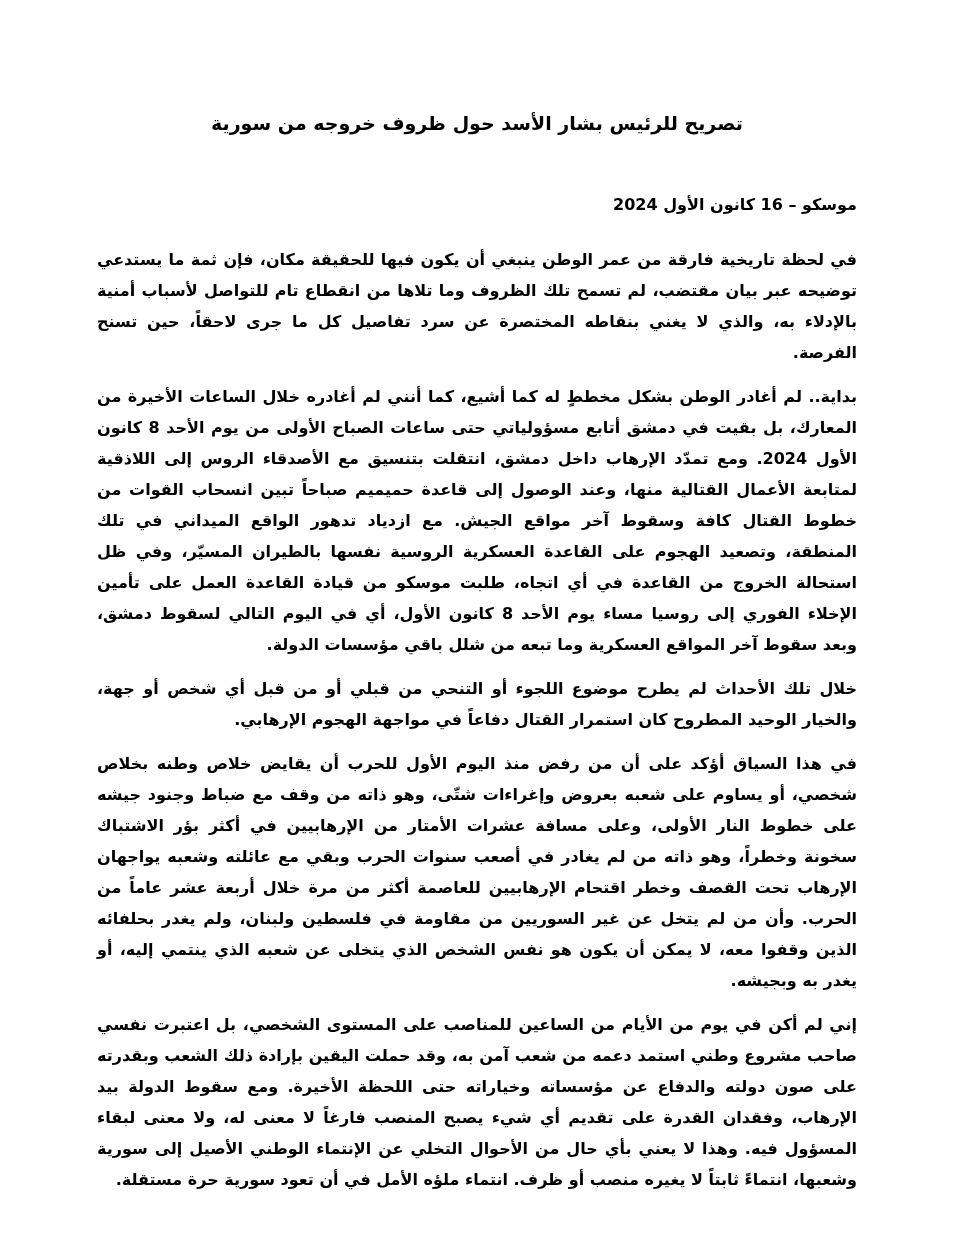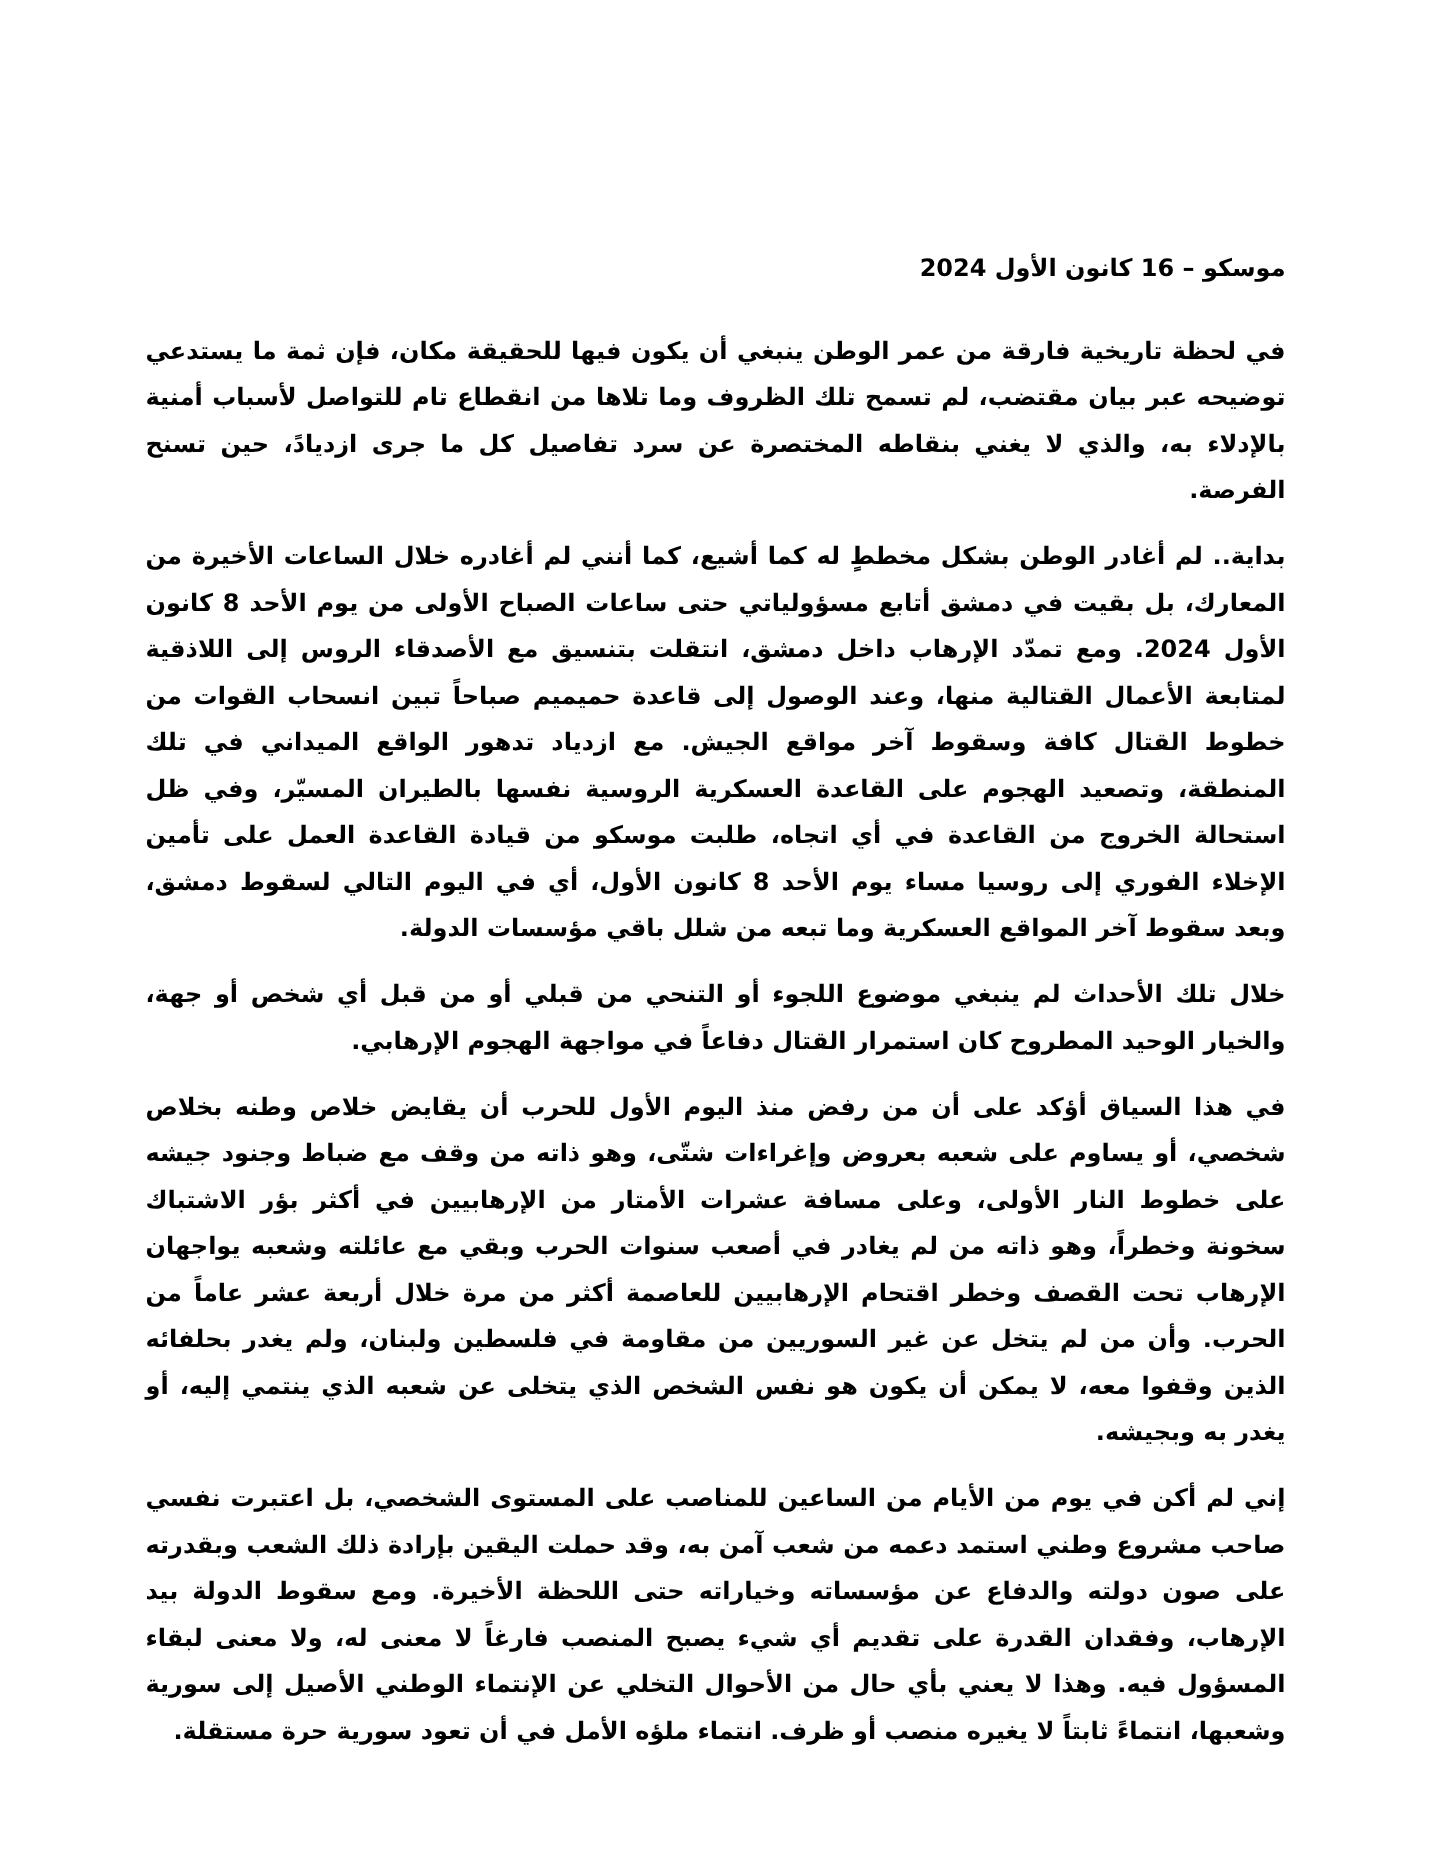--- a/index.html
+++ b/index.html
@@ -42,24 +42,25 @@
       font-size: 16px;
       line-height: 31px;
       text-align: justify;
       text-justify: inter-word;
     }
   </style>
 </head>
 <body>
 
 <div class="page" lang="ar" dir="rtl">
+  <div class="title">تصريح للرئيس بشار الأسد حول ظروف خروجه من سورية</div>
 
   <div class="dateline">موسكو – 16 كانون الأول 2024</div>
 
   <div class="body">
-    <p>في لحظة تاريخية فارقة من عمر الوطن ينبغي أن يكون فيها للحقيقة مكان، فإن ثمة ما يستدعي توضيحه عبر بيان مقتضب، لم تسمح تلك الظروف وما تلاها من انقطاع تام للتواصل لأسباب أمنية بالإدلاء به، والذي لا يغني بنقاطه المختصرة عن سرد تفاصيل كل ما جرى ازديادً، حين تسنح الفرصة.</p>
+    <p>في لحظة تاريخية فارقة من عمر الوطن ينبغي أن يكون فيها للحقيقة مكان، فإن ثمة ما يستدعي توضيحه عبر بيان مقتضب، لم تسمح تلك الظروف وما تلاها من انقطاع تام للتواصل لأسباب أمنية بالإدلاء به، والذي لا يغني بنقاطه المختصرة عن سرد تفاصيل كل ما جرى لاحقاً، حين تسنح الفرصة.</p>
     <p>بداية.. لم أغادر الوطن بشكل مخططٍ له كما أشيع، كما أنني لم أغادره خلال الساعات الأخيرة من المعارك، بل بقيت في دمشق أتابع مسؤولياتي حتى ساعات الصباح الأولى من يوم الأحد 8 كانون الأول 2024. ومع تمدّد الإرهاب داخل دمشق، انتقلت بتنسيق مع الأصدقاء الروس إلى اللاذقية لمتابعة الأعمال القتالية منها، وعند الوصول إلى قاعدة حميميم صباحاً تبين انسحاب القوات من خطوط القتال كافة وسقوط آخر مواقع الجيش.  مع ازدياد تدهور الواقع الميداني في تلك المنطقة، وتصعيد الهجوم على القاعدة العسكرية الروسية نفسها بالطيران المسيّر، وفي ظل استحالة الخروج من القاعدة في أي اتجاه، طلبت موسكو من قيادة القاعدة العمل على تأمين الإخلاء الفوري إلى روسيا مساء يوم الأحد 8 كانون الأول، أي في اليوم التالي لسقوط دمشق، وبعد سقوط آخر المواقع العسكرية وما تبعه من شلل باقي مؤسسات الدولة.</p>
-    <p>خلال تلك الأحداث لم ينبغي موضوع اللجوء أو التنحي من قبلي أو من قبل أي شخص أو جهة، والخيار الوحيد المطروح كان استمرار القتال دفاعاً في مواجهة الهجوم الإرهابي.</p>
+    <p>خلال تلك الأحداث لم يطرح موضوع اللجوء أو التنحي من قبلي أو من قبل أي شخص أو جهة، والخيار الوحيد المطروح كان استمرار القتال دفاعاً في مواجهة الهجوم الإرهابي.</p>
     <p>في هذا السياق أؤكد على أن من رفض منذ اليوم الأول للحرب أن يقايض خلاص وطنه بخلاص شخصي، أو يساوم على شعبه بعروض وإغراءات شتّى، وهو ذاته من وقف مع ضباط وجنود جيشه على خطوط النار الأولى، وعلى مسافة عشرات الأمتار من الإرهابيين في أكثر بؤر الاشتباك سخونة وخطراً، وهو ذاته من لم يغادر في أصعب سنوات الحرب وبقي مع عائلته وشعبه يواجهان الإرهاب تحت القصف وخطر اقتحام الإرهابيين للعاصمة أكثر من مرة خلال أربعة عشر عاماً من الحرب. وأن من لم يتخل عن غير السوريين من مقاومة في فلسطين ولبنان، ولم يغدر بحلفائه الذين وقفوا معه، لا يمكن أن يكون هو نفس الشخص الذي يتخلى عن شعبه الذي ينتمي إليه، أو يغدر به وبجيشه.</p>
     <p>إني لم أكن في يوم من الأيام من الساعين للمناصب على المستوى الشخصي، بل اعتبرت نفسي صاحب مشروع وطني استمد دعمه من شعب آمن به، وقد حملت اليقين بإرادة ذلك الشعب وبقدرته على صون دولته والدفاع عن مؤسساته وخياراته حتى اللحظة الأخيرة. ومع سقوط الدولة بيد الإرهاب، وفقدان القدرة على تقديم أي شيء يصبح المنصب فارغاً لا معنى له، ولا معنى لبقاء المسؤول فيه. وهذا لا يعني بأي حال من الأحوال التخلي عن الإنتماء الوطني الأصيل إلى سورية وشعبها، انتماءً ثابتاً لا يغيره منصب أو ظرف.  انتماء ملؤه الأمل في أن تعود سورية حرة مستقلة.</p>
   </div>
 
 </div>
 
 </body></html>

